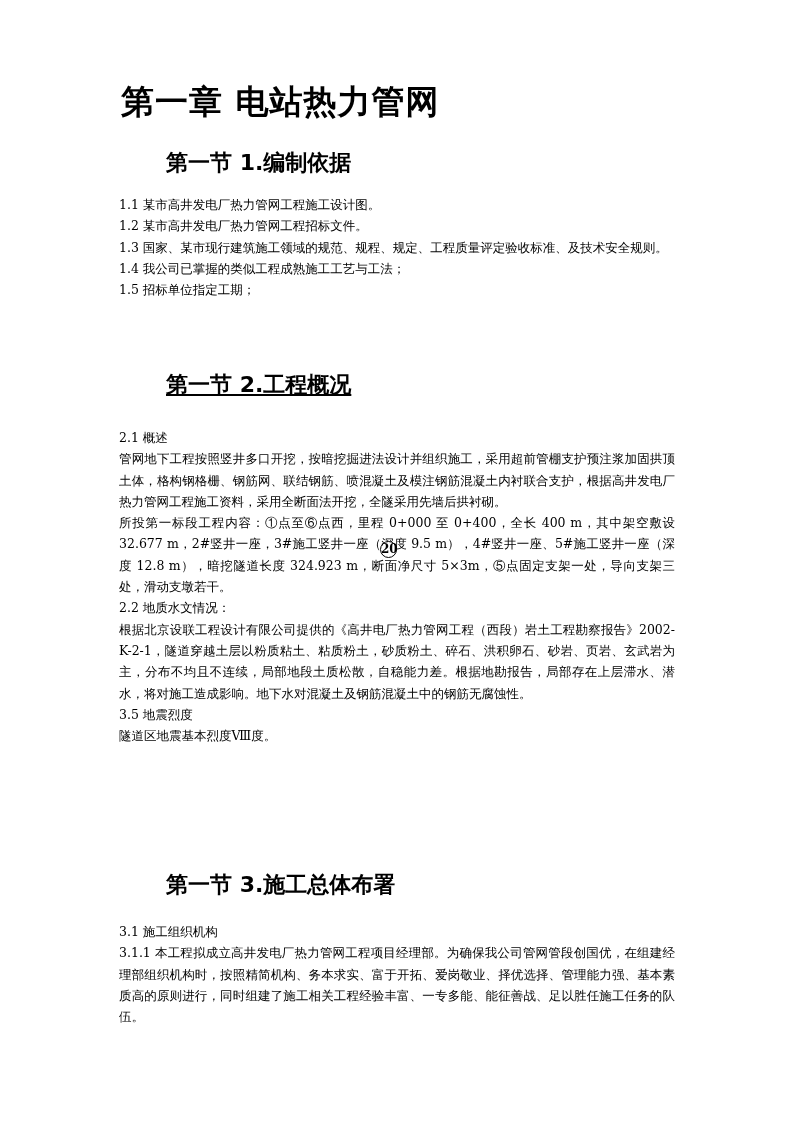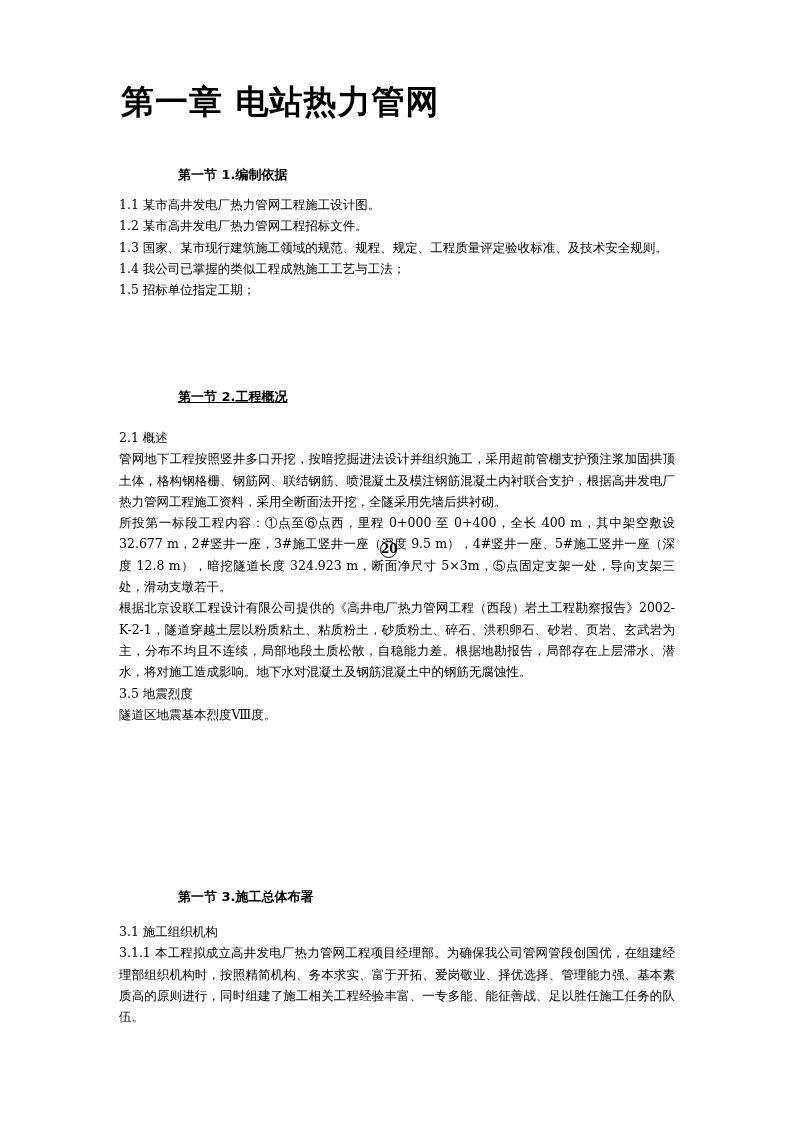--- a/index.html
+++ b/index.html
@@ -2,21 +2,21 @@
 <html><head>
 <meta charset="utf-8">
 <style>
   html, body { margin: 0; padding: 0; background: #ffffff; }
   body { width: 793px; height: 1122px; position: relative; overflow: hidden;
          font-family: "DejaVu Serif", "Liberation Serif", serif; color: #000; }
   .page { position: absolute; left: 0; top: 0; width: 674px; height: 1122px; }
   .chapter-title { position: absolute; left: 121px; top: 80px; font-family: "DejaVu Sans", "Liberation Sans", sans-serif;
                    font-weight: bold; font-size: 33px; letter-spacing: 1px; margin: 0; line-height: 44px; white-space: nowrap; }
   .section-title { position: absolute; left: 163px; font-family: "DejaVu Sans", "Liberation Sans", sans-serif;
-                   font-weight: bold; font-size: 13px; margin: 15px; line-height: 24px; white-space: nowrap; }
+                   font-weight: bold; font-size: 22px; margin: 3px; line-height: 24px; white-space: nowrap; }
   .body-block { position: absolute; left: 119px; width: 556px; font-size: 12.5px; line-height: 21.3px; }
   .body-block p { margin: 0; text-align: justify; }
   .marker { position: absolute; left: 380px; top: 541px; width: 15px; height: 15px; border: 1px solid #000;
             border-radius: 50%; font-size: 12px; font-weight: bold; line-height: 15px; text-align: center;
             background: #fff; font-family: "DejaVu Serif", serif; }
 </style>
 </head>
 <body>
 
 <div class="page">
@@ -30,20 +30,21 @@
     <p>1.3 国家、某市现行建筑施工领域的规范、规程、规定、工程质量评定验收标准、及技术安全规则。</p>
     <p>1.4 我公司已掌握的类似工程成熟施工工艺与工法；</p>
     <p>1.5 招标单位指定工期；</p>
   </div>
 
   <h2 class="section-title" style="top:370px;text-decoration:underline;">第一节 2.工程概况</h2>
   <div class="body-block" style="top:427px;">
     <p>2.1 概述</p>
     <p>管网地下工程按照竖井多口开挖，按暗挖掘进法设计并组织施工，采用超前管棚支护预注浆加固拱顶土体，格构钢格栅、钢筋网、联结钢筋、喷混凝土及模注钢筋混凝土内衬联合支护，根据高井发电厂热力管网工程施工资料，采用全断面法开挖，全隧采用先墙后拱衬砌。</p>
     <p>所投第一标段工程内容：①点至⑥点西，里程 0+000 至 0+400，全长 400 m，其中架空敷设 32.677 m，2#竖井一座，3#施工竖井一座（深度 9.5 m），4#竖井一座、5#施工竖井一座（深度 12.8 m），暗挖隧道长度 324.923 m，断面净尺寸 5×3m，⑤点固定支架一处，导向支架三处，滑动支墩若干。</p>
+    <p>2.2 地质水文情况：</p>
     <p>根据北京设联工程设计有限公司提供的《高井电厂热力管网工程（西段）岩土工程勘察报告》2002-K-2-1，隧道穿越土层以粉质粘土、粘质粉土，砂质粉土、碎石、洪积卵石、砂岩、页岩、玄武岩为主，分布不均且不连续，局部地段土质松散，自稳能力差。根据地勘报告，局部存在上层滞水、潜水，将对施工造成影响。地下水对混凝土及钢筋混凝土中的钢筋无腐蚀性。</p>
     <p>3.5 地震烈度</p>
     <p>隧道区地震基本烈度Ⅷ度。</p>
   </div>
 
   <div class="marker">20</div>
 
   <h2 class="section-title" style="top:870px;">第一节 3.施工总体布署</h2>
   <div class="body-block" style="top:921px;">
     <p>3.1  施工组织机构</p>

